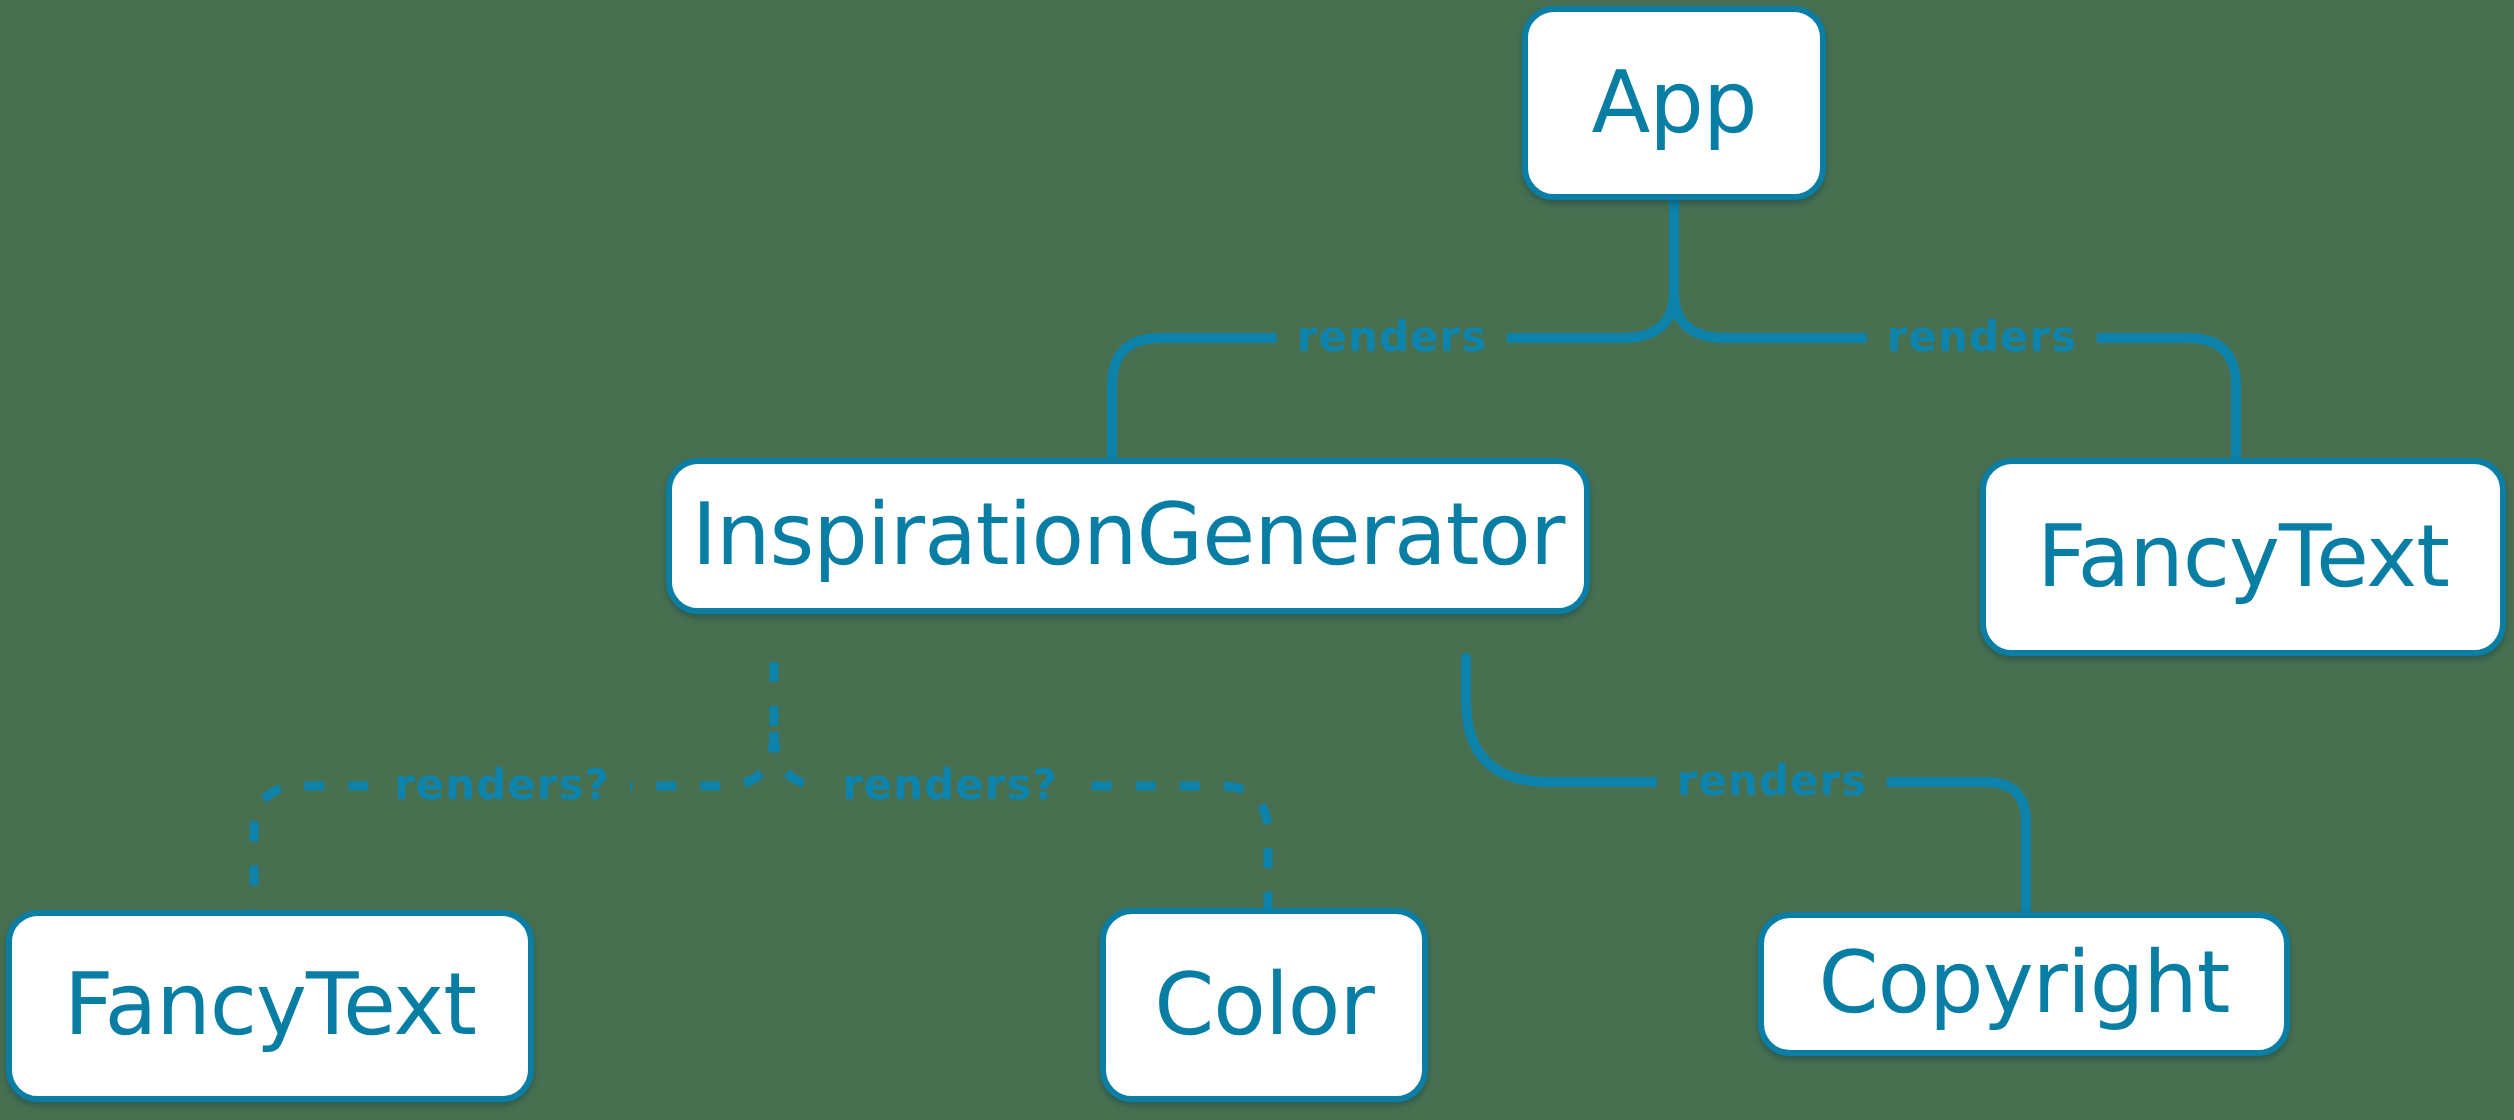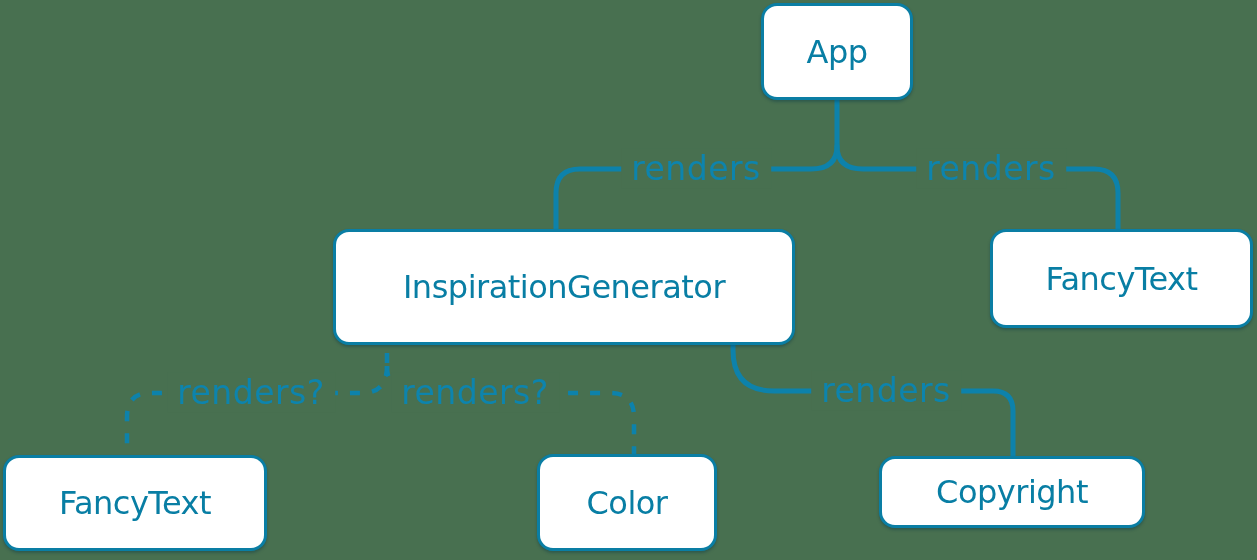--- a/index.html
+++ b/index.html
@@ -22,39 +22,39 @@
   }
   .edges{position:absolute;left:0;top:0;width:1257px;height:560px;}
   .edges path{fill:none;stroke:var(--edge);stroke-linejoin:round;}
   .edges path.solid{stroke-width:5;stroke-linecap:round;}
   .edges path.dashed{stroke-width:4.5;stroke-dasharray:10 12;stroke-linecap:butt;}
   .edge-label{
     position:absolute;
     transform:translate(-50%,-50%);
     background:var(--bg);
     color:var(--edge-label);
-    font-size:33px;
-    font-weight:normal;
+    font-size:21px;
+    font-weight:bold;
     letter-spacing:.5px;
     padding:2px 10px;
     white-space:nowrap;
     line-height:1.1;
     text-align:right;
   }
   .node{
     position:absolute;
     background:var(--node-fill);
     border:3px solid var(--node-border);
     border-radius:16px;
     box-shadow:0 2px 3px rgba(4,48,68,.35);
     display:flex;
     align-items:center;
     justify-content:center;
     color:var(--node-text);
-    font-size:32px;
+    font-size:43px;
     letter-spacing:-.5px;
     white-space:nowrap;
   }
 </style>
 </head>
 <body>
 
 <div class="stage">
 
   <svg class="edges" viewBox="0 0 1257 560" aria-hidden="true">
@@ -69,33 +69,33 @@
   <div class="edge-label" style="left:696px;top:169px">renders</div>
   <div class="edge-label" style="left:991px;top:169px">renders</div>
   <div class="edge-label" style="left:251px;top:393px">renders?</div>
   <div class="edge-label" style="left:475px;top:393px">renders?</div>
   <div class="edge-label" style="left:886px;top:391px">renders</div>
 
   <div class="node" style="left:761px;top:3px;width:152px;height:97px">
     <span>App</span>
   </div>
 
-  <div class="node" style="left:333px;top:229px;width:462px;height:116px">
+  <div class="node" style="left:333px;top:229px;width:462px;height:78px">
     <span>InspirationGenerator</span>
   </div>
 
   <div class="node" style="left:990px;top:229px;width:263px;height:99px">
     <span>FancyText</span>
   </div>
 
   <div class="node" style="left:3px;top:455px;width:264px;height:96px">
     <span>FancyText</span>
   </div>
 
-  <div class="node" style="left:537px;top:454px;width:180px;height:97px">
+  <div class="node" style="left:550px;top:454px;width:164px;height:97px">
     <span>Color</span>
   </div>
 
   <div class="node" style="left:879px;top:456px;width:266px;height:72px">
     <span>Copyright</span>
   </div>
 
 </div>
 
 </body></html>

